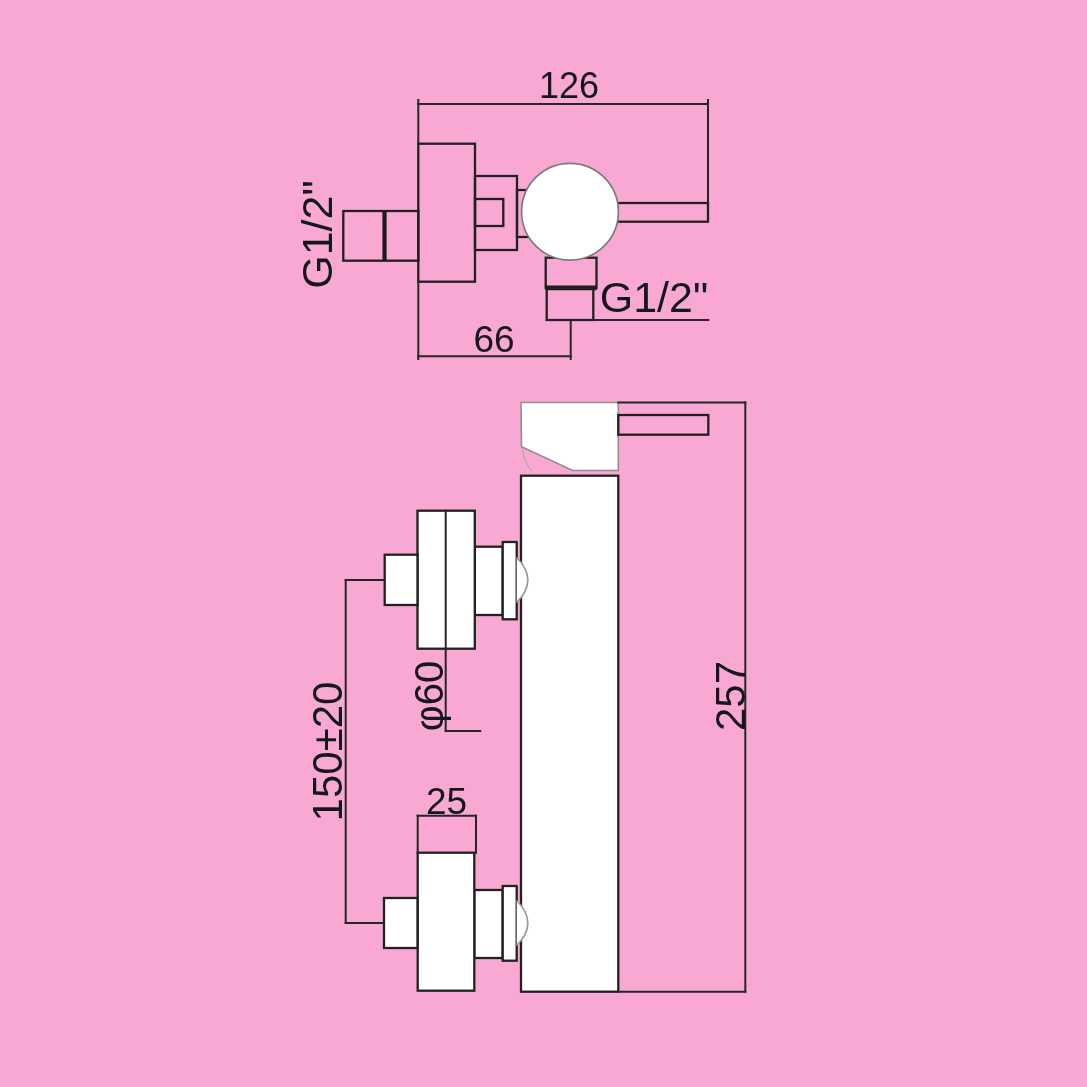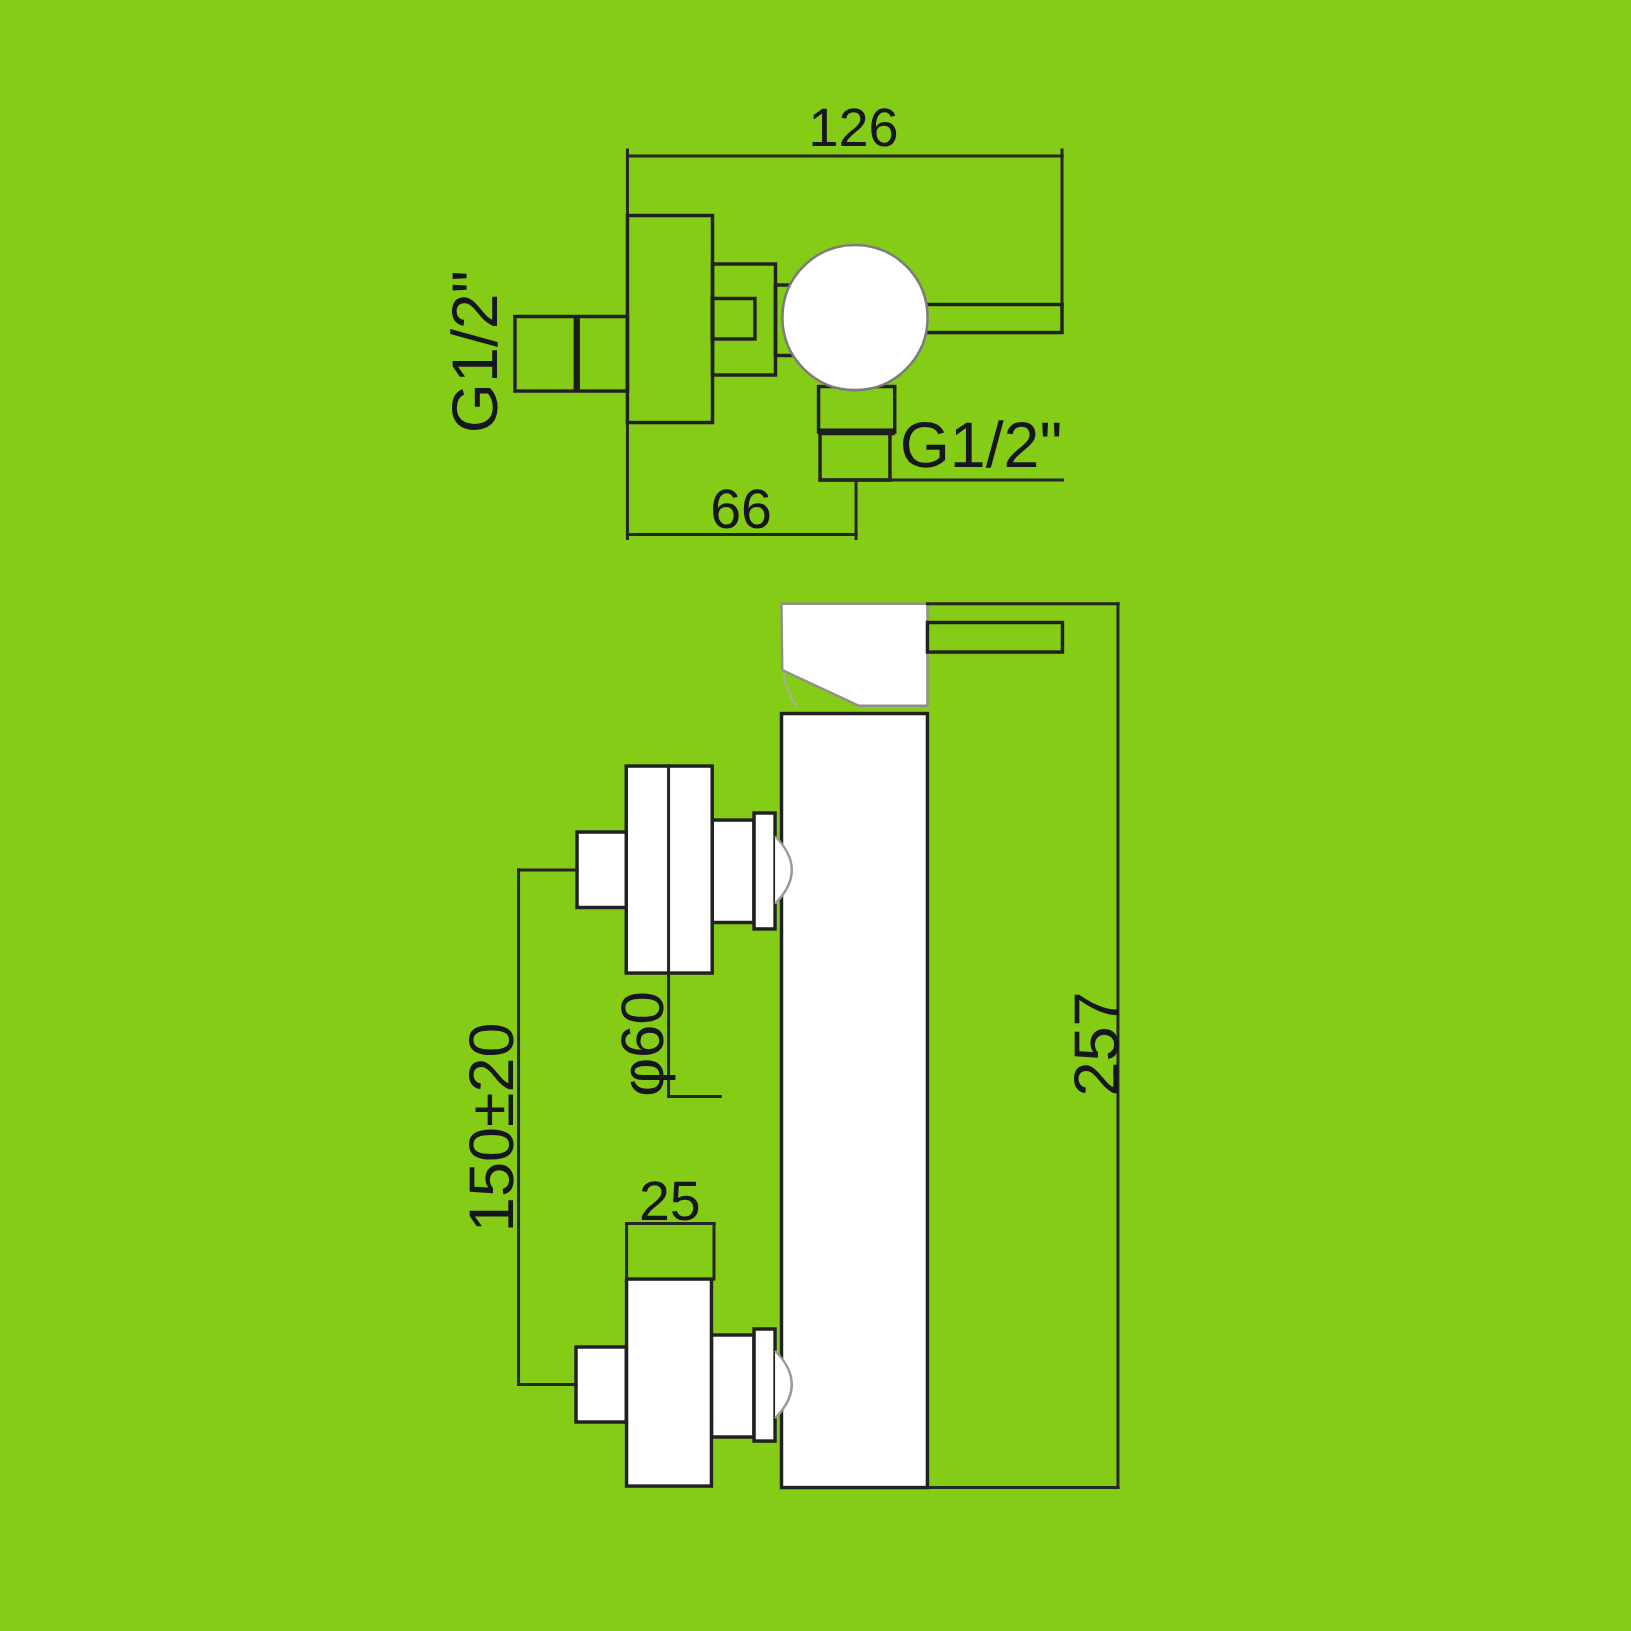--- a/index.html
+++ b/index.html
@@ -4,21 +4,21 @@
 <style>
   html, body {
     margin: 0;
     padding: 0;
     background: #ffffff;
   }
   .canvas {
     position: relative;
     width: 1087px;
     height: 1087px;
-    background: #84cc16;
+    background: #f9a8d4;
     overflow: hidden;
   }
   svg {
     display: block;
   }
   
   .s-main   { stroke: #212121; stroke-width: 2.3; fill: none; stroke-linecap: square; }
   .s-dim    { stroke: #262626; stroke-width: 2;   fill: none; stroke-linecap: square; }
   .s-thick  { stroke: #1c1c1c; stroke-width: 4.2; fill: none; stroke-linecap: butt; }
   .s-thick2 { stroke: #1c1c1c; stroke-width: 4.6; fill: none; stroke-linecap: butt; }

